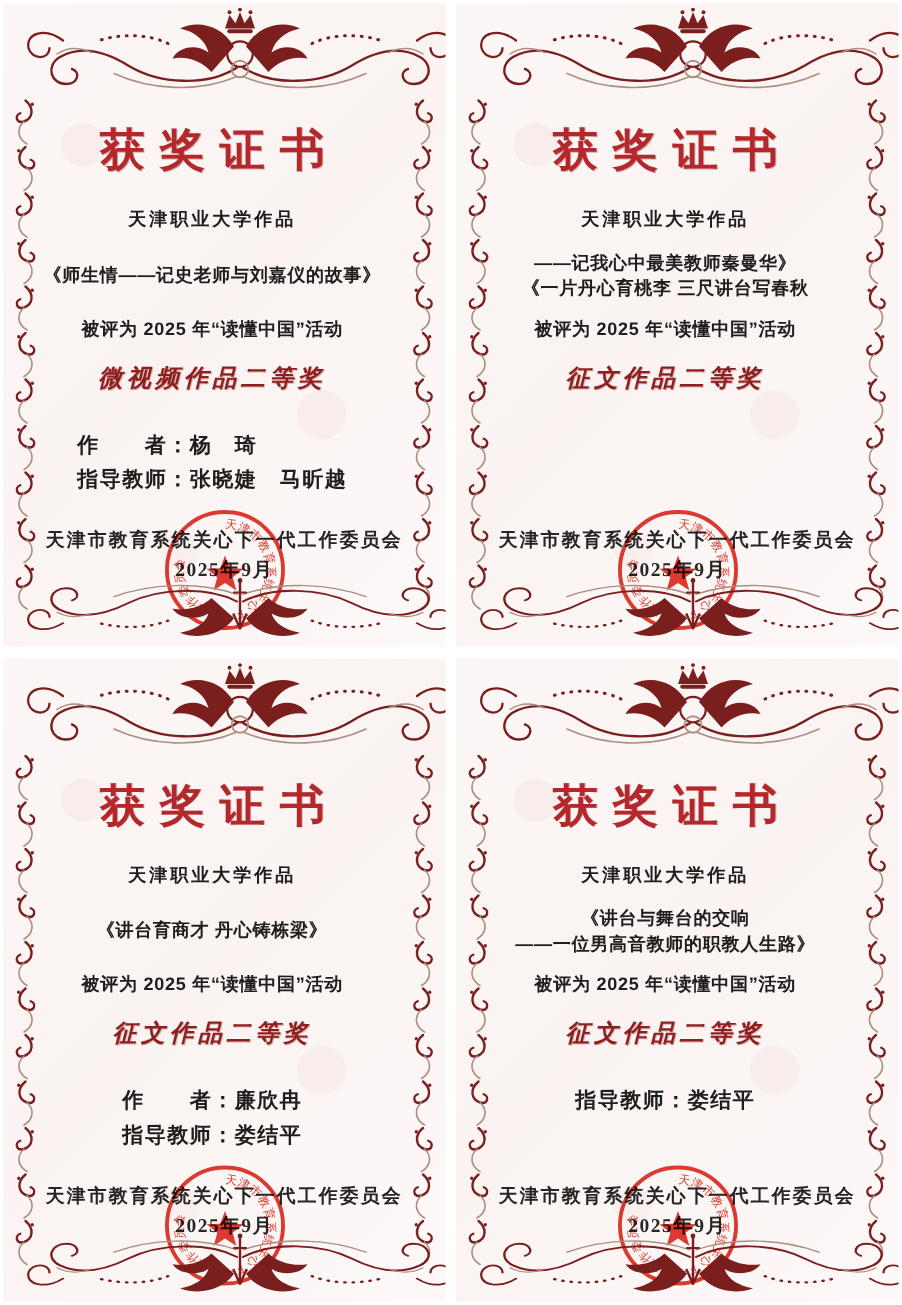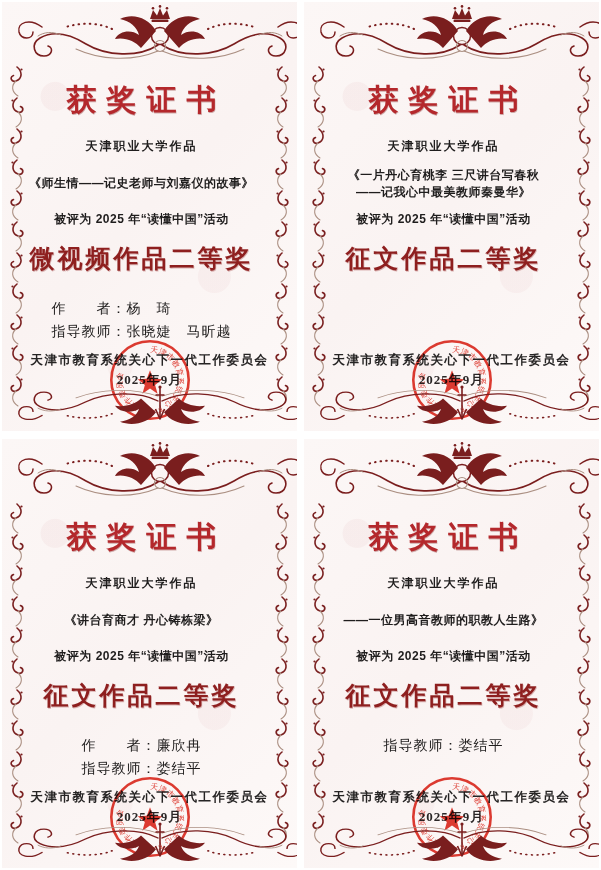--- a/index.html
+++ b/index.html
@@ -49,28 +49,28 @@
     display:flex;flex-direction:column;justify-content:center;
     font-size:12px;font-weight:bold;line-height:1.42;letter-spacing:0.5px;
   }
   .work-line:empty{display:none;}
   .activity-line{
     margin-top:10px;font-size:12px;font-weight:bold;letter-spacing:0.5px;
   }
   .award-line{
     margin-top:14px;
     font-family:"Liberation Serif",serif;
-    font-weight:bold;
-    font-size:25px;letter-spacing:3px;
+    font-style:italic;font-weight:bold;
+    font-size:16px;letter-spacing:3px;
     color:#8e1f1f;
     text-shadow:0.7px 0.7px 0 rgba(142,31,31,0.3);
   }
   .credits{
     margin-top:22px;display:inline-block;text-align:left;
-    font-size:14px;font-weight:normal;line-height:1.65;letter-spacing:1px;
+    font-size:14px;font-weight:bold;line-height:1.65;letter-spacing:1px;
   }
   .committee-line{
     position:absolute;left:0;right:0;bottom:62px;
     text-align:center;font-family:"Liberation Serif",serif;
     font-size:12.5px;font-weight:600;letter-spacing:1.5px;color:#262424;
   }
   .date-line{
     position:absolute;left:0;right:0;bottom:42px;
     text-align:center;font-family:"Liberation Serif",serif;
     font-size:13px;font-weight:600;letter-spacing:1px;color:#2a2626;
@@ -226,22 +226,22 @@
         <use href="#curlUnit" y="217"></use>
         <use href="#curlUnit" transform="translate(20,248) scale(-1,1)"></use>
         <use href="#curlUnit" y="279"></use>
         <use href="#curlUnit" transform="translate(20,310) scale(-1,1)"></use>
     </svg>
 
     <div class="content">
       <div class="cert-title">获奖证书</div>
       <div class="school-line">天津职业大学作品</div>
       <div class="work-title">
+          <span class="work-line">——记我心中最美教师秦曼华》</span>
           <span class="work-line">《一片丹心育桃李 三尺讲台写春秋</span>
-          <span class="work-line">——记我心中最美教师秦曼华》</span>
         </div>
       <div class="activity-line">被评为 2025 年“读懂中国”活动</div>
       <div class="award-line">征文作品二等奖</div>
     </div>
 
     <div class="committee-line">天津市教育系统关心下一代工作委员会</div>
     <div class="date-line">2025年9月</div>
 
     <svg class="seal" viewBox="0 0 80 80">
       <circle cx="40" cy="40" r="36" fill="none" stroke="#dd2b20" stroke-width="2.4"></circle>
@@ -355,20 +355,21 @@
         <use href="#curlUnit" y="217"></use>
         <use href="#curlUnit" transform="translate(20,248) scale(-1,1)"></use>
         <use href="#curlUnit" y="279"></use>
         <use href="#curlUnit" transform="translate(20,310) scale(-1,1)"></use>
     </svg>
 
     <div class="content">
       <div class="cert-title">获奖证书</div>
       <div class="school-line">天津职业大学作品</div>
       <div class="work-title">
+          <span class="work-line">《讲台与舞台的交响</span>
           <span class="work-line">——一位男高音教师的职教人生路》</span>
         </div>
       <div class="activity-line">被评为 2025 年“读懂中国”活动</div>
       <div class="award-line">征文作品二等奖</div>
       <div>
         <div class="credits">
           <div><span>指导教师：</span><span>娄结平</span></div>
         </div>
       </div>
     </div>

